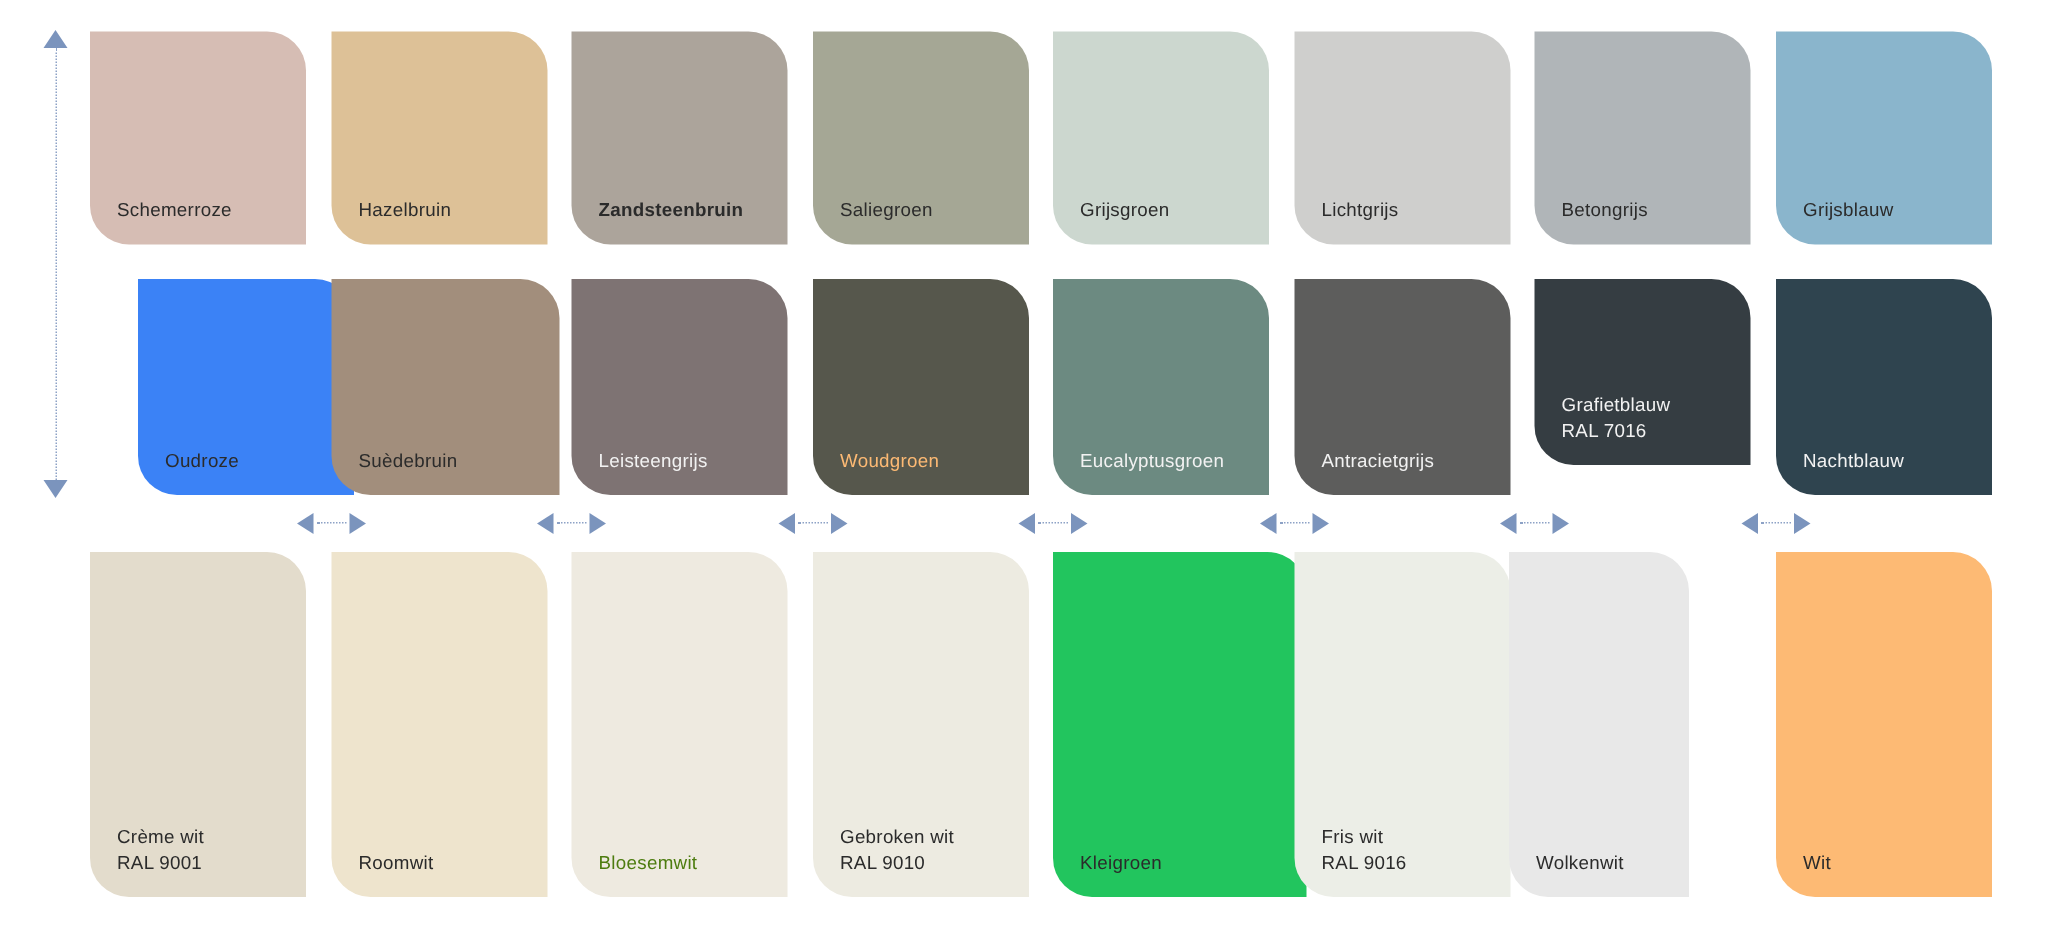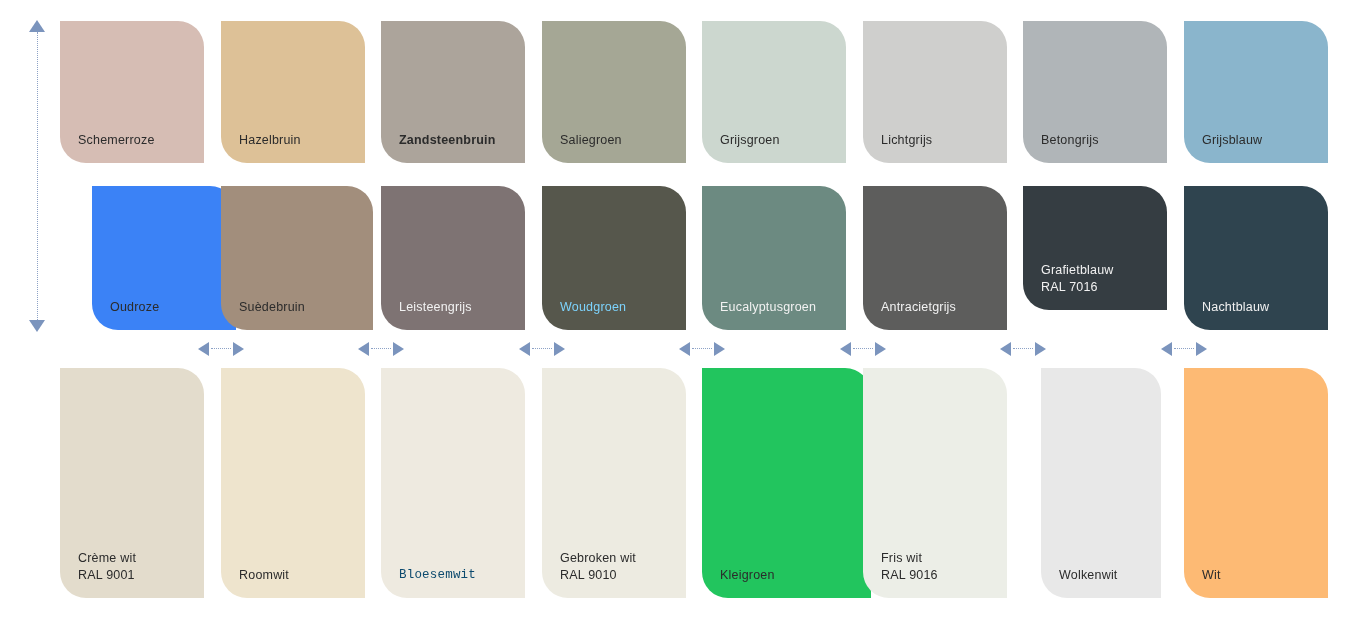--- a/index.html
+++ b/index.html
@@ -166,21 +166,21 @@
       <div class="swatch" style="left: 60px; top: 186px; width: 144px; height: 144px; background: #3b82f6; margin-left: 32px;">
         <div class="label" style="color: rgb(43, 43, 43);">Oudroze</div>
       </div>
       <div class="swatch" style="left: 221px; top: 186px; width: 152px; height: 144px; background: rgb(162, 142, 124);">
         <div class="label" style="color: rgb(43, 43, 43);">Suèdebruin</div>
       </div>
       <div class="swatch" style="left: 381px; top: 186px; width: 144px; height: 144px; background: rgb(126, 115, 115);">
         <div class="label" style="color: rgb(242, 242, 242);">Leisteengrijs</div>
       </div>
       <div class="swatch" style="left: 542px; top: 186px; width: 144px; height: 144px; background: rgb(86, 87, 76);">
-        <div class="label" style="color: #7dd3fc;">Woudgroen</div>
+        <div class="label" style="color: #fdba74;">Woudgroen</div>
       </div>
       <div class="swatch" style="left: 702px; top: 186px; width: 144px; height: 144px; background: rgb(108, 138, 129);">
         <div class="label" style="color: rgb(242, 242, 242);">Eucalyptusgroen</div>
       </div>
       <div class="swatch" style="left: 863px; top: 186px; width: 144px; height: 144px; background: rgb(93, 93, 92);">
         <div class="label" style="color: rgb(242, 242, 242);">Antracietgrijs</div>
       </div>
       <div class="swatch" style="left: 1023px; top: 186px; width: 144px; height: 124px; background: rgb(53, 61, 66);">
         <div class="label" style="color: rgb(242, 242, 242);">Grafietblauw
 RAL 7016</div>
@@ -189,34 +189,34 @@
         <div class="label" style="color: rgb(242, 242, 242);">Nachtblauw</div>
       </div>
       <div class="swatch" style="left: 60px; top: 368px; width: 144px; height: 230px; background: rgb(227, 220, 204);">
         <div class="label" style="color: rgb(43, 43, 43);">Crème wit
 RAL 9001</div>
       </div>
       <div class="swatch" style="left: 221px; top: 368px; width: 144px; height: 230px; background: rgb(238, 228, 205);">
         <div class="label" style="color: rgb(43, 43, 43);">Roomwit</div>
       </div>
       <div class="swatch" style="left: 381px; top: 368px; width: 144px; height: 230px; background: rgb(238, 234, 224);">
-        <div class="label" style="color: #0c4a6e; font-family: Liberation Mono, monospace;">Bloesemwit</div>
+        <div class="label" style="color: #4d7c0f;">Bloesemwit</div>
       </div>
       <div class="swatch" style="left: 542px; top: 368px; width: 144px; height: 230px; background: rgb(237, 235, 225);">
         <div class="label" style="color: rgb(43, 43, 43);">Gebroken wit
 RAL 9010</div>
       </div>
       <div class="swatch" style="left: 702px; top: 368px; width: 169px; height: 230px; background: #22c55e;">
         <div class="label" style="color: rgb(43, 43, 43);">Kleigroen</div>
       </div>
       <div class="swatch" style="left: 863px; top: 368px; width: 144px; height: 230px; background: rgb(236, 238, 231);">
         <div class="label" style="color: rgb(43, 43, 43);">Fris wit
 RAL 9016</div>
       </div>
-      <div class="swatch" style="left: 1041px; top: 368px; width: 120px; height: 230px; background: rgb(232, 232, 232);">
+      <div class="swatch" style="left: 1006px; top: 368px; width: 120px; height: 230px; background: rgb(232, 232, 232);">
         <div class="label" style="color: rgb(43, 43, 43);">Wolkenwit</div>
       </div>
       <div class="swatch" style="left: 1184px; top: 368px; width: 144px; height: 230px; background: #fdba74;">
         <div class="label" style="color: rgb(43, 43, 43);">Wit</div>
       </div>
     </div>
 
 </div>
 
 </body></html>

